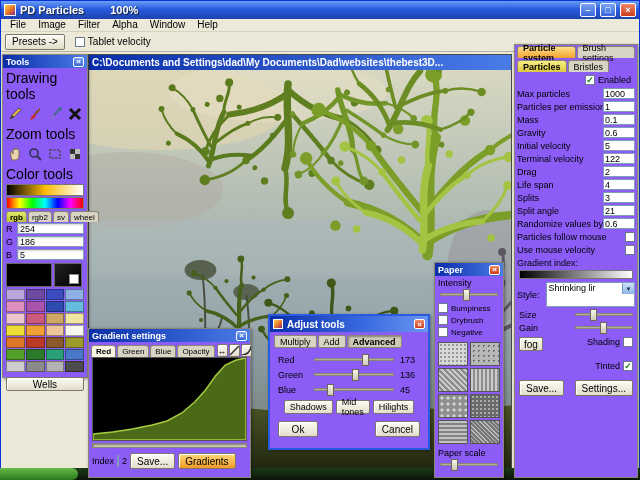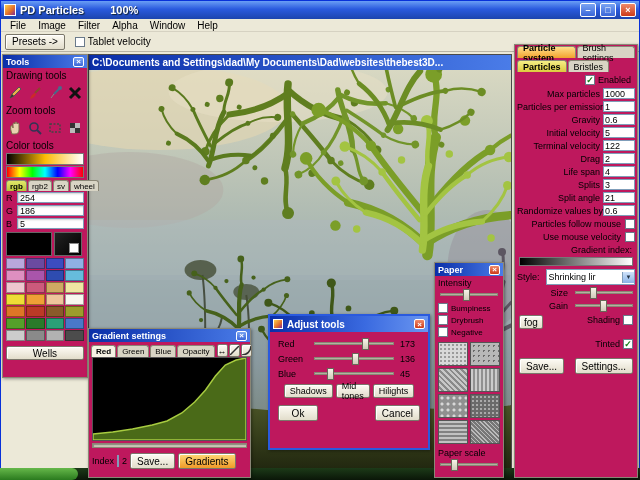--- a/index.html
+++ b/index.html
@@ -11,39 +11,39 @@
   .app { position:absolute; left:0; top:0; width:640px; height:470px; background:#ece9d8; border:1px solid #0831d9; }
   .titlebar { height:18px; background:linear-gradient(180deg,#6a9ef5 0%,#2a5ade 45%,#1c44ae 100%); display:flex; align-items:center; padding:0 3px; gap:4px; }
   .app-title { color:#fff; font-weight:bold; font-size:11px; text-shadow:1px 1px 1px #123; }
   .app-zoom { color:#fff; font-weight:bold; font-size:11px; margin-left:22px; text-shadow:1px 1px 1px #123; }
   .app-icon { width:12px; height:12px; background:linear-gradient(135deg,#ffd24a,#e06a2a 60%,#7a2aa0); border:1px solid #fff; }
   .spacer { flex:1; }
   .winbtn { width:16px; height:14px; display:inline-flex; align-items:center; justify-content:center; color:#fff; font-size:9px; font-weight:bold;
             background:linear-gradient(180deg,#7aa4f2,#3a66d8); border:1px solid #fff; border-radius:2px; }
   .winbtn.close { background:linear-gradient(180deg,#ef8a6a,#cc3a1a); }
 
-  .menubar { height:13px; display:flex; align-items:center; gap:2px; padding:0 4px; background:#ece9d8; border-bottom:1px solid #d6d2c2; }
+  .menubar { height:13px; display:flex; gap:2px; padding:0 4px; background:#ece9d8; border-bottom:1px solid #d6d2c2; }
   .menu-item { padding:0 5px; font-size:10px; }
   .toolbarrow { height:20px; display:flex; align-items:center; gap:10px; padding:0 4px; background:#ece9d8; border-bottom:1px solid #b8b4a4; }
 
   
   .btn { display:inline-flex; align-items:center; justify-content:center; background:linear-gradient(180deg,#fdfbf4,#e2ddcb);
          border:1px solid #7b776a; border-radius:2px; box-shadow:inset 1px 1px 0 #fff; font-size:10px; padding:1px 6px; height:16px; cursor:default; }
   .btn.orange { background:linear-gradient(180deg,#ffd878,#f09a28); }
   .sunken { background:#fff; border:1px solid #7f9db9; box-shadow:inset 1px 1px 2px rgba(0,0,0,.18); }
   .cb { width:10px; height:10px; background:#fff; border:1px solid #6a7a8a; display:inline-flex; align-items:center; justify-content:center;
         font-size:9px; line-height:9px; color:#117a11; font-weight:bold; flex:0 0 auto; }
   .cbwrap { display:inline-flex; align-items:center; gap:3px; }
   .ptitle { height:13px; background:linear-gradient(90deg,#0a2ea8,#4a7ce8); color:#fff; font-weight:bold; font-size:9px;
             display:flex; align-items:center; justify-content:space-between; padding:0 3px; }
   .pclose { width:11px; height:10px; display:inline-flex; align-items:center; justify-content:center; font-size:8px; color:#fff;
             background:linear-gradient(180deg,#ef8a6a,#cc3a1a); border:1px solid #fff; border-radius:2px; }
   .pclose.blue { background:linear-gradient(180deg,#7aa4f2,#3a66d8); }
-  .panel { position:absolute; background:#be185d; border:1px solid #8a8675; box-shadow:1px 1px 3px rgba(0,0,0,.4); }
-  .seclabel { font-size:10px; padding:2px 2px 1px 3px; }
+  .panel { position:absolute; background:#8b5cf6; border:1px solid #8a8675; box-shadow:1px 1px 3px rgba(0,0,0,.4); }
+  .seclabel { font-size:14px; padding:2px 2px 1px 3px; }
   .track { height:3px; background:#b4b0a0; border:1px solid #8a8675; position:relative; }
   .thumb { position:absolute; top:-5px; width:7px; height:12px; background:linear-gradient(180deg,#f6f3e8,#cfcaB8); border:1px solid #6a6658; }
   .tab { border:1px solid #8a8675; border-bottom:none; border-radius:3px 3px 0 0; padding:0 5px; background:#d8d4c4; font-size:9px;
          display:inline-flex; align-items:center; height:12px; }
   .tab.sel-orange { background:linear-gradient(180deg,#ffdf8a,#f2a22e); font-weight:bold; }
   .tab.sel-yellow { background:linear-gradient(180deg,#f6ef86,#ddc93e); font-weight:bold; }
   .tab.sel-green  { background:linear-gradient(180deg,#e2e86a,#b8c43a); font-weight:bold; }
   .tab.sel-tan    { background:#f6f2e4; font-weight:bold; }
 
   
@@ -71,28 +71,28 @@
   .canvas-title-text { overflow:hidden; white-space:nowrap; text-overflow:ellipsis; }
   .paintarea { width:100%; height:401px; display:block; }
 
   
   .rpanel { left:514px; top:44px; width:124px; height:434px; z-index:6; }
   .rtabs { display:flex; gap:1px; padding:1px 2px 0 2px; background:transparent; }
   .rtabs .tab { flex:1; justify-content:center; }
   .rsubtabs { display:flex; gap:1px; padding:2px 2px 0 2px; }
   .enabledrow { display:flex; justify-content:flex-end; align-items:center; gap:3px; padding:3px 6px 2px 2px; font-size:9px; }
   .prow { display:flex; align-items:center; padding:0 2px; height:13px; }
-  .plabel { flex:1; min-width:0; text-align:right; font-size:9px; white-space:nowrap; margin-right:3px; }
+  .plabel { flex:1; min-width:0; text-align:left; font-size:9px; white-space:nowrap; margin-right:3px; }
   .pinput { width:32px; height:11px; font-size:9px; font-family:"Liberation Sans",sans-serif; padding:4px 1px;
             background:#fff; border:1px solid #7f9db9; }
   .cbrow { display:flex; align-items:center; padding:0 2px; height:13px; }
   .cbrow .plabel { margin-right:4px; }
   .gradidx { height:9px; margin:1px 4px 2px 4px; border:1px solid #777; background:linear-gradient(90deg,#000,#fff); }
   .stylerow { display:flex; align-items:center; gap:3px; padding:1px 2px; }
-  .combo { flex:1; display:flex; align-items:center; height:16px; background:#fff; border:1px solid #7f9db9; font-size:9px; padding-left:2px; }
+  .combo { flex:1; display:flex; height:25px; background:#fff; border:1px solid #7f9db9; font-size:9px; padding-left:2px; }
   .combo .arrow { margin-left:auto; width:12px; height:11px; background:linear-gradient(180deg,#cfe2fa,#8ab4e8); border-left:1px solid #7f9db9;
                   display:flex; align-items:center; justify-content:center; font-size:6px; color:#234; }
   .sliderrow { display:flex; align-items:center; gap:4px; padding:2px 4px; height:13px; }
   .sliderrow .plabel { flex:1; }
   .sliderrow .track { width:58px; }
   .fogrow { display:flex; align-items:flex-start; gap:4px; padding:3px 4px; }
   .fogcol { display:flex; flex-direction:column; gap:14px; margin-left:auto; }
   .savedrow { display:flex; justify-content:space-between; padding:6px 4px 0 4px; }
 
   
@@ -397,20 +397,24 @@
 
     <div class="prow">
       <span class="plabel">Max particles</span>
       <input class="pinput" value="1000" style="">
     </div>
     <div class="prow">
       <span class="plabel">Particles per emission</span>
       <input class="pinput" value="1" style="">
     </div>
     <div class="prow">
+      <span class="plabel">Mass</span>
+      <input class="pinput" value="0.1" style="">
+    </div>
+    <div class="prow">
       <span class="plabel">Gravity</span>
       <input class="pinput" value="0.6" style="">
     </div>
     <div class="prow">
       <span class="plabel">Initial velocity</span>
       <input class="pinput" value="5" style="">
     </div>
     <div class="prow">
       <span class="plabel">Terminal velocity</span>
       <input class="pinput" value="122" style="">
@@ -569,20 +573,25 @@
   </div>
 
   <div class="panel adjust">
     <div class="ptitle">
       <span style="display:inline-flex;align-items:center;gap:4px">
         <span class="app-icon" style="width:10px;height:10px"></span>
         <span>Adjust tools</span>
       </span>
       <span class="pclose">×</span>
     </div>
+    <div class="atabs">
+      <span class="tab">Multiply</span>
+      <span class="tab">Add</span>
+      <span class="tab active">Advanced</span>
+    </div>
     <div style="height:4px"></div>
     <div class="arow">
       <span class="alabel">Red</span>
       <span class="track">
           <span class="thumb" style="left:47px"></span>
         </span>
       <span class="aval">173</span>
     </div>
     <div class="arow">
       <span class="alabel">Green</span>

